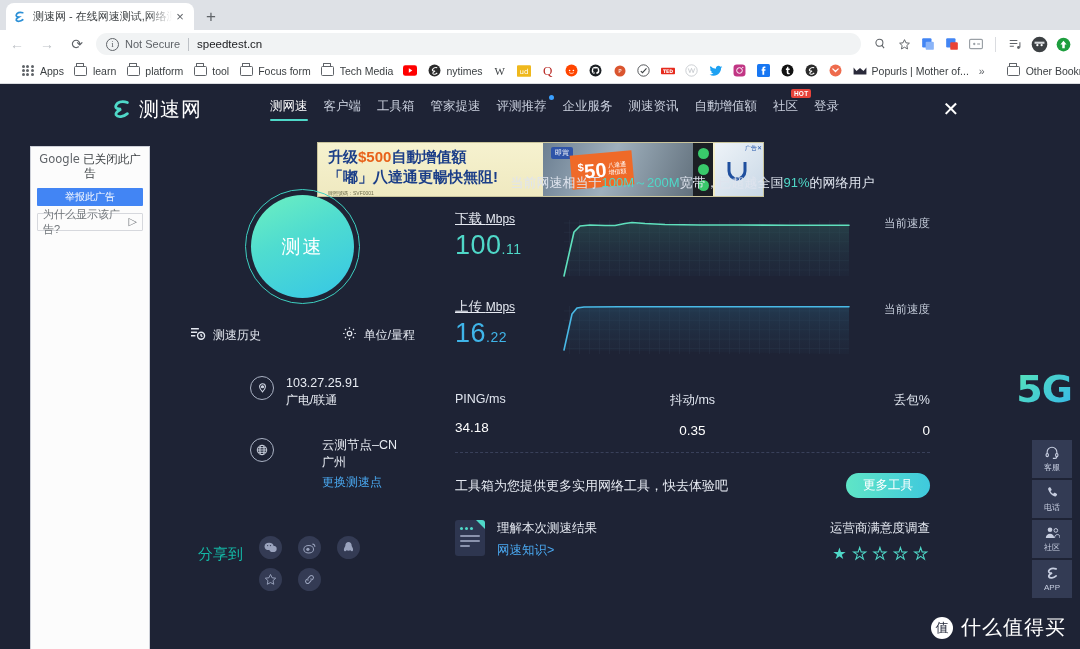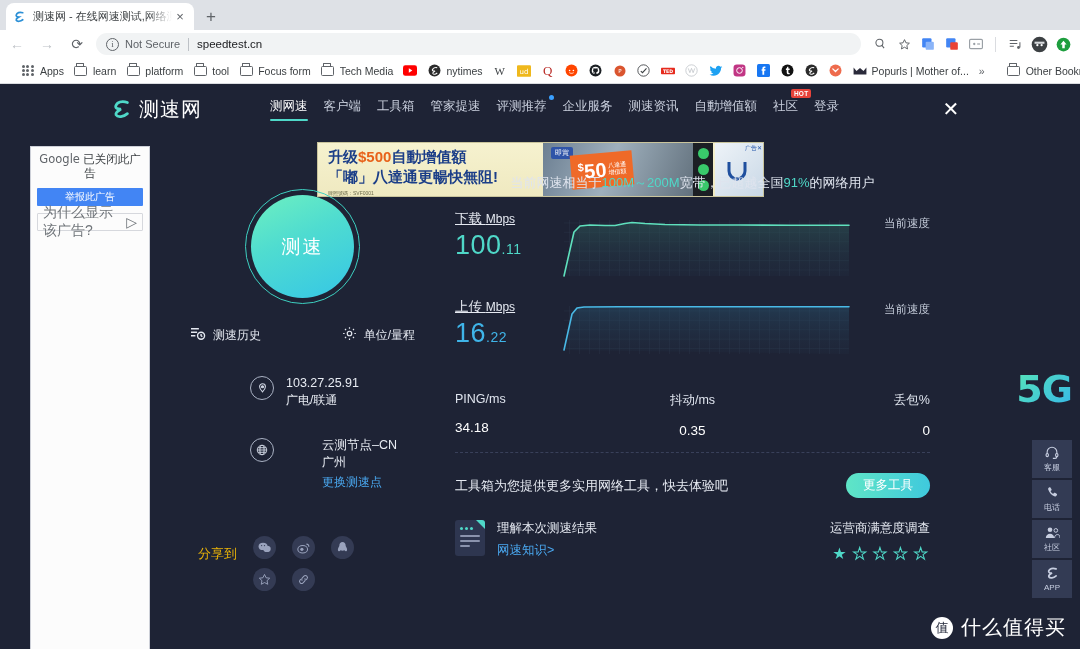--- a/index.html
+++ b/index.html
@@ -153,21 +153,21 @@
   }
   .gad-head .g { color: #5f6368; font-family: "DejaVu Sans", sans-serif; }
   .gad-btn {
     margin: 7px 6px 0; height: 18px; background: #4285f4; color: #fff;
     font-size: 10px; display: flex; align-items: center; justify-content: center;
     border-radius: 1px;
   }
   .gad-why {
     margin: 7px 6px 0; height: 18px; border: 1px solid #d6d8dd;
     display: flex; align-items: center; justify-content: space-between;
-    padding: 0 5px; font-size: 14px; color: #70757a; border-radius: 1px;
+    padding: 0 5px; font-size: 11px; color: #70757a; border-radius: 1px;
   }
 
   
   .banner {
     position: absolute; left: 317px; top: 58px; width: 447px; height: 55px;
     background: linear-gradient(180deg,#f6f2cf,#efe9c0); overflow: hidden;
     border: 1px solid #c9c49c;
     padding-left: 26px;
   }
   .banner-left { position: absolute; left: 10px; top: 5px; }
@@ -238,21 +238,21 @@
     display: flex; align-items: center; justify-content: center; flex: 0 0 24px;
     margin-top: 2px;
   }
   .info-l1 { font-size: 12.5px; color: #e8ecf3; line-height: 1.45; }
   .info-l2 { font-size: 12px; color: #e8ecf3; line-height: 1.45; }
   .info-link { font-size: 12px; color: #4aa8f0; margin-top: 2px; }
   .share-row {
     position: absolute; left: 28px; top: 362px; width: 230px;
     display: flex; align-items: flex-start;
   }
-  .share-label { font-size: 13px; color: #eab308; margin-top: 9px; margin-right: 16px; }
+  .share-label { font-size: 15px; color: #14b8a6; margin-top: 9px; margin-right: 16px; }
   .share-icons { display: flex; flex-wrap: wrap; gap: 9px 16px; width: 120px; }
   .share-ic {
     width: 23px; height: 23px; border-radius: 50%; background: #343b54;
     display: flex; align-items: center; justify-content: center;
     color: #9aa3bd; font-size: 12px;
   }
 
   
   .results { position: absolute; left: 455px; top: 90px; width: 475px; }
   .summary { font-size: 13px; color: #dfe4ee; text-align: center; margin-bottom: 18px; }

